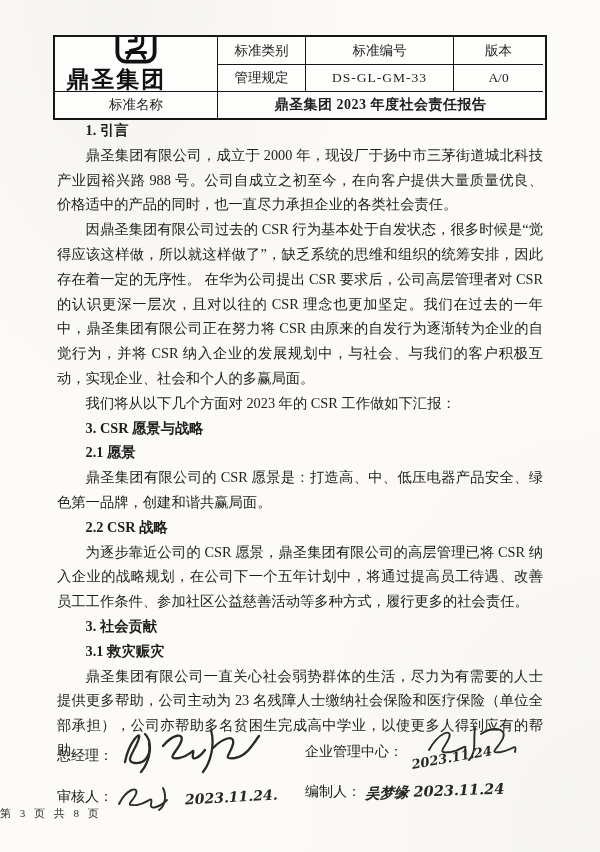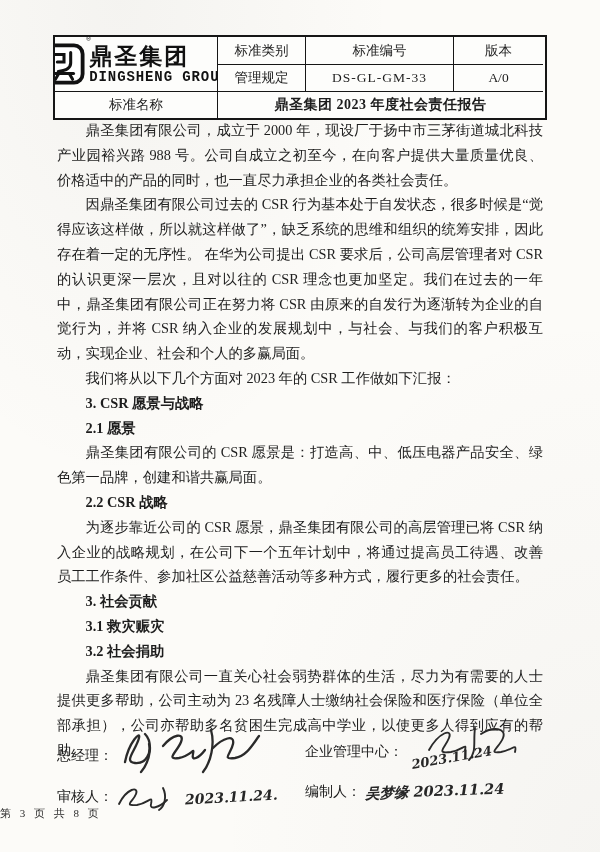--- a/index.html
+++ b/index.html
@@ -25,21 +25,21 @@
     background:#fdfdfb;
   }
   .cell{
     display:flex;align-items:center;justify-content:center;
     font-size:13.5px;
     border-left:1px solid #161616;border-top:1px solid #161616;
     overflow:hidden;white-space:nowrap;
   }
   .cell.no-l{border-left:none}
   .cell.no-t{border-top:none}
-  .logo-cell{grid-column:1;grid-row:1/3;flex-direction:row;gap:4px;padding:2px 4px;}
+  .logo-cell{grid-column:1;grid-row:1/3;flex-direction:column;gap:4px;padding:2px 4px;}
   .name-label{grid-column:1;grid-row:3;}
   .name-value{grid-column:2/5;grid-row:3;font-weight:bold;font-size:14px;letter-spacing:0.5px;}
   .mono-ish{letter-spacing:1px;}
   .logo-mark-wrap{position:relative;flex:0 0 auto;line-height:0;}
   .reg{position:absolute;top:-4px;right:-6px;font-size:7px;color:#161616;font-family:"Liberation Sans",sans-serif;}
   .logo-text{display:flex;flex-direction:column;align-items:flex-start;line-height:1;}
   .logo-cn{font-family:"Liberation Sans","DejaVu Sans",sans-serif;font-weight:bold;font-size:23px;letter-spacing:2px;color:#111;}
   .logo-en{font-family:Liberation Mono, monospace;font-weight:bold;font-size:14px;letter-spacing:0.9px;color:#111;margin-top:2px;}
   
   .body-blocks{
@@ -103,31 +103,31 @@
     <div class="cell no-t">标准编号</div>
     <div class="cell no-t">版本</div>
     <div class="cell">管理规定</div>
     <div class="cell mono-ish">DS-GL-GM-33</div>
     <div class="cell">A/0</div>
     <div class="cell no-l name-label">标准名称</div>
     <div class="cell name-value">鼎圣集团 2023 年度社会责任报告</div>
   </div>
 
   <div class="body-blocks">
+      <p class="h">1. 引言</p>
       <p class="p">鼎圣集团有限公司，成立于 2000 年，现设厂于扬中市三茅街道城北科技产业园裕兴路 988 号。公司自成立之初至今，在向客户提供大量质量优良、 价格适中的产品的同时，也一直尽力承担企业的各类社会责任。</p>
       <p class="p">因鼎圣集团有限公司过去的 CSR 行为基本处于自发状态，很多时候是“觉得应该这样做，所以就这样做了”，缺乏系统的思维和组织的统筹安排，因此存在着一定的无序性。 在华为公司提出 CSR 要求后，公司高层管理者对 CSR 的认识更深一层次，且对以往的 CSR 理念也更加坚定。我们在过去的一年中，鼎圣集团有限公司正在努力将 CSR 由原来的自发行为逐渐转为企业的自觉行为，并将 CSR 纳入企业的发展规划中，与社会、与我们的客户积极互动，实现企业、社会和个人的多赢局面。</p>
       <p class="p">我们将从以下几个方面对 2023 年的 CSR 工作做如下汇报：</p>
       <p class="h">3. CSR 愿景与战略</p>
       <p class="h">2.1 愿景</p>
       <p class="p">鼎圣集团有限公司的 CSR 愿景是：打造高、中、低压电器产品安全、绿色第一品牌，创建和谐共赢局面。</p>
       <p class="h">2.2 CSR 战略</p>
       <p class="p">为逐步靠近公司的 CSR 愿景，鼎圣集团有限公司的高层管理已将 CSR 纳入企业的战略规划，在公司下一个五年计划中，将通过提高员工待遇、改善员工工作条件、参加社区公益慈善活动等多种方式，履行更多的社会责任。</p>
       <p class="h">3. 社会贡献</p>
       <p class="h">3.1 救灾赈灾</p>
-      <p class="h">3.2 社会捐助</p>
       <p class="p">鼎圣集团有限公司一直关心社会弱势群体的生活，尽力为有需要的人士提供更多帮助，公司主动为 23 名残障人士缴纳社会保险和医疗保险（单位全部承担），公司亦帮助多名贫困生完成高中学业，以使更多人得到应有的帮助。</p>
     </div>
 
   <div class="signs">
     <div class="sig-row">
       <div class="sig-left">
         <span class="sig-label">总经理：</span>
         <svg class="gm-sig" width="150" height="54" viewBox="0 0 150 54">
           <g class="scrawl">
             <path d="M10 40 C14 20 26 8 24 16 C21 28 8 40 20 41 C32 42 36 30 34 22"></path>

